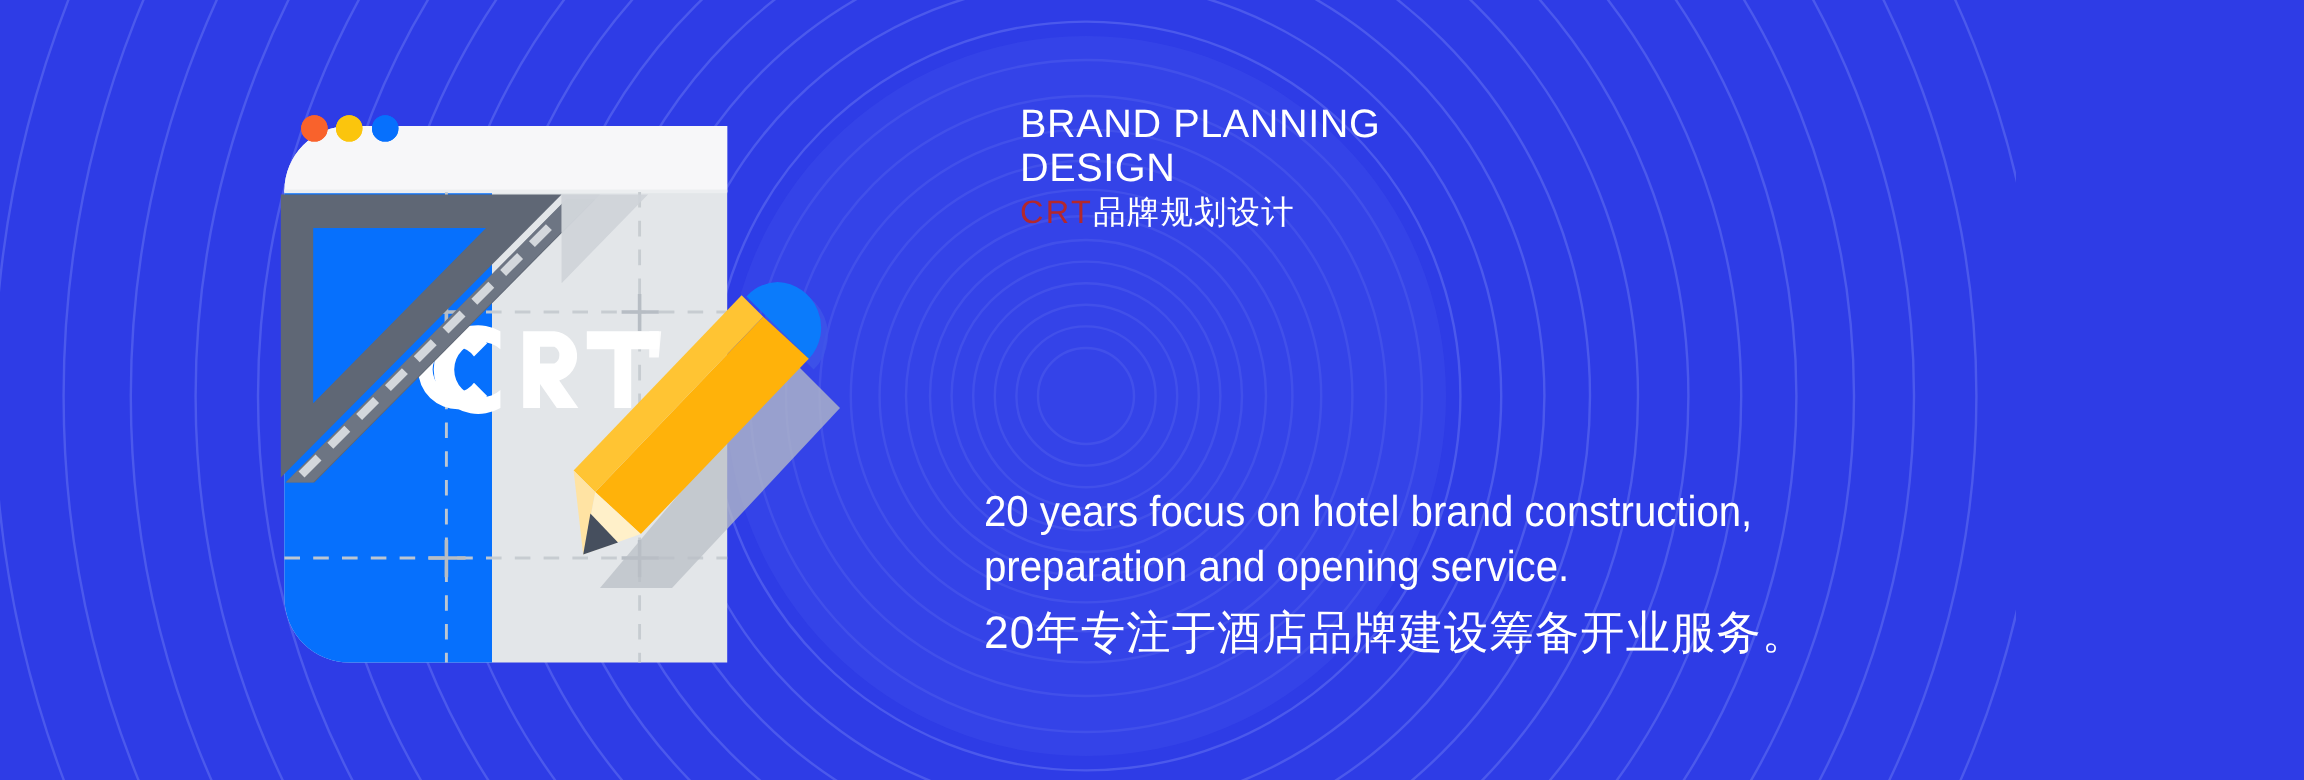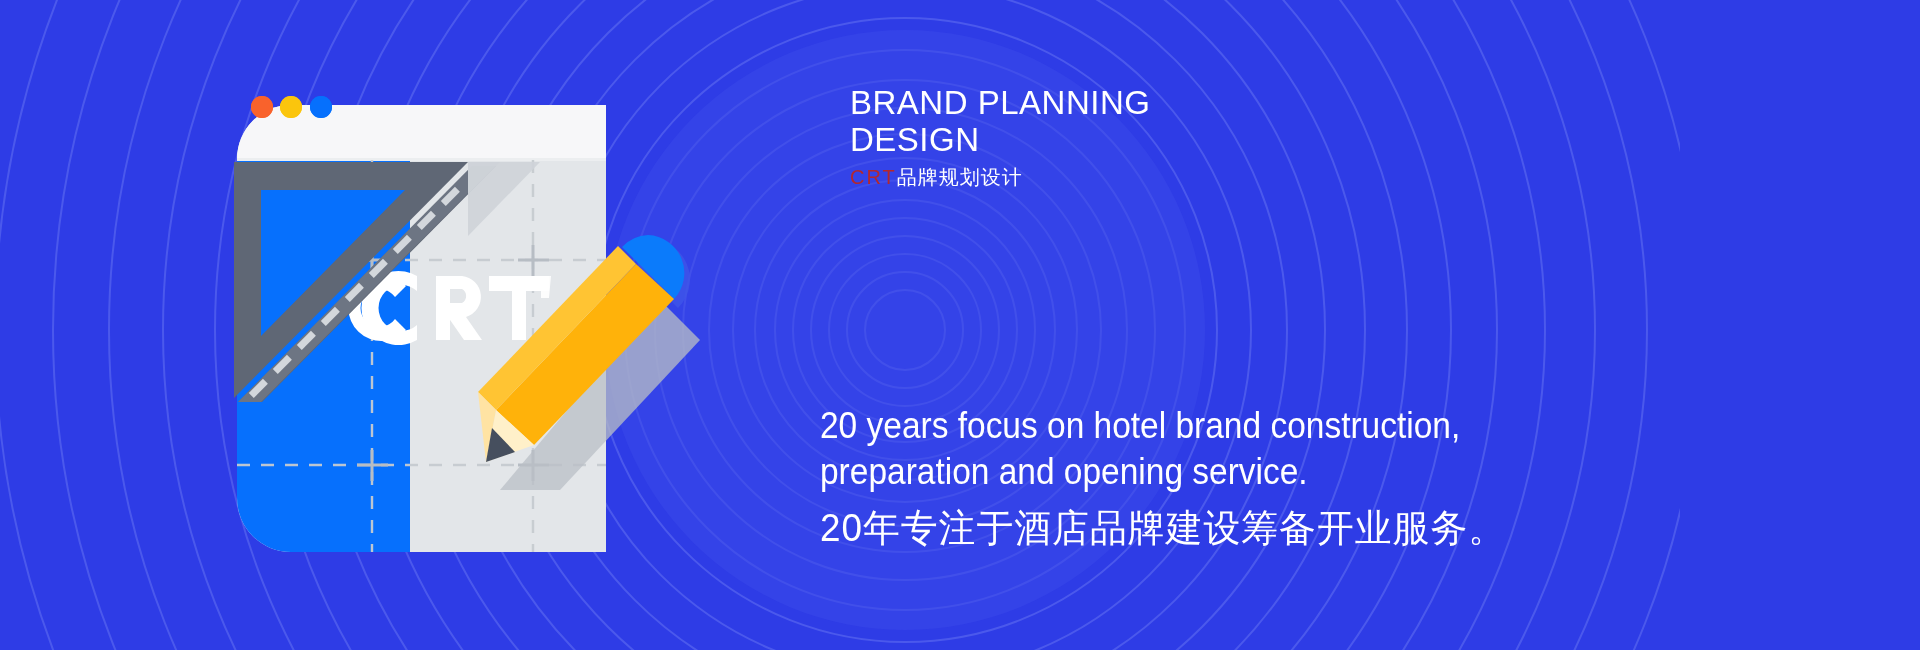--- a/index.html
+++ b/index.html
@@ -42,21 +42,21 @@
   .headline .en {
     font-size: 33px;
     line-height: 37px;
     color: #ffffff;
     letter-spacing: 0.5px;
     font-weight: 400;
     white-space: pre-line;
   }
   .headline .cn {
     margin-top: 6px;
-    font-size: 20px;
+    font-size: 27px;
     line-height: 26px;
     color: #ffffff;
     letter-spacing: 1px;
   }
   .headline .cn .crt {
     color: #b3282d;
     letter-spacing: 2px;
   }
 
   .tagline {

